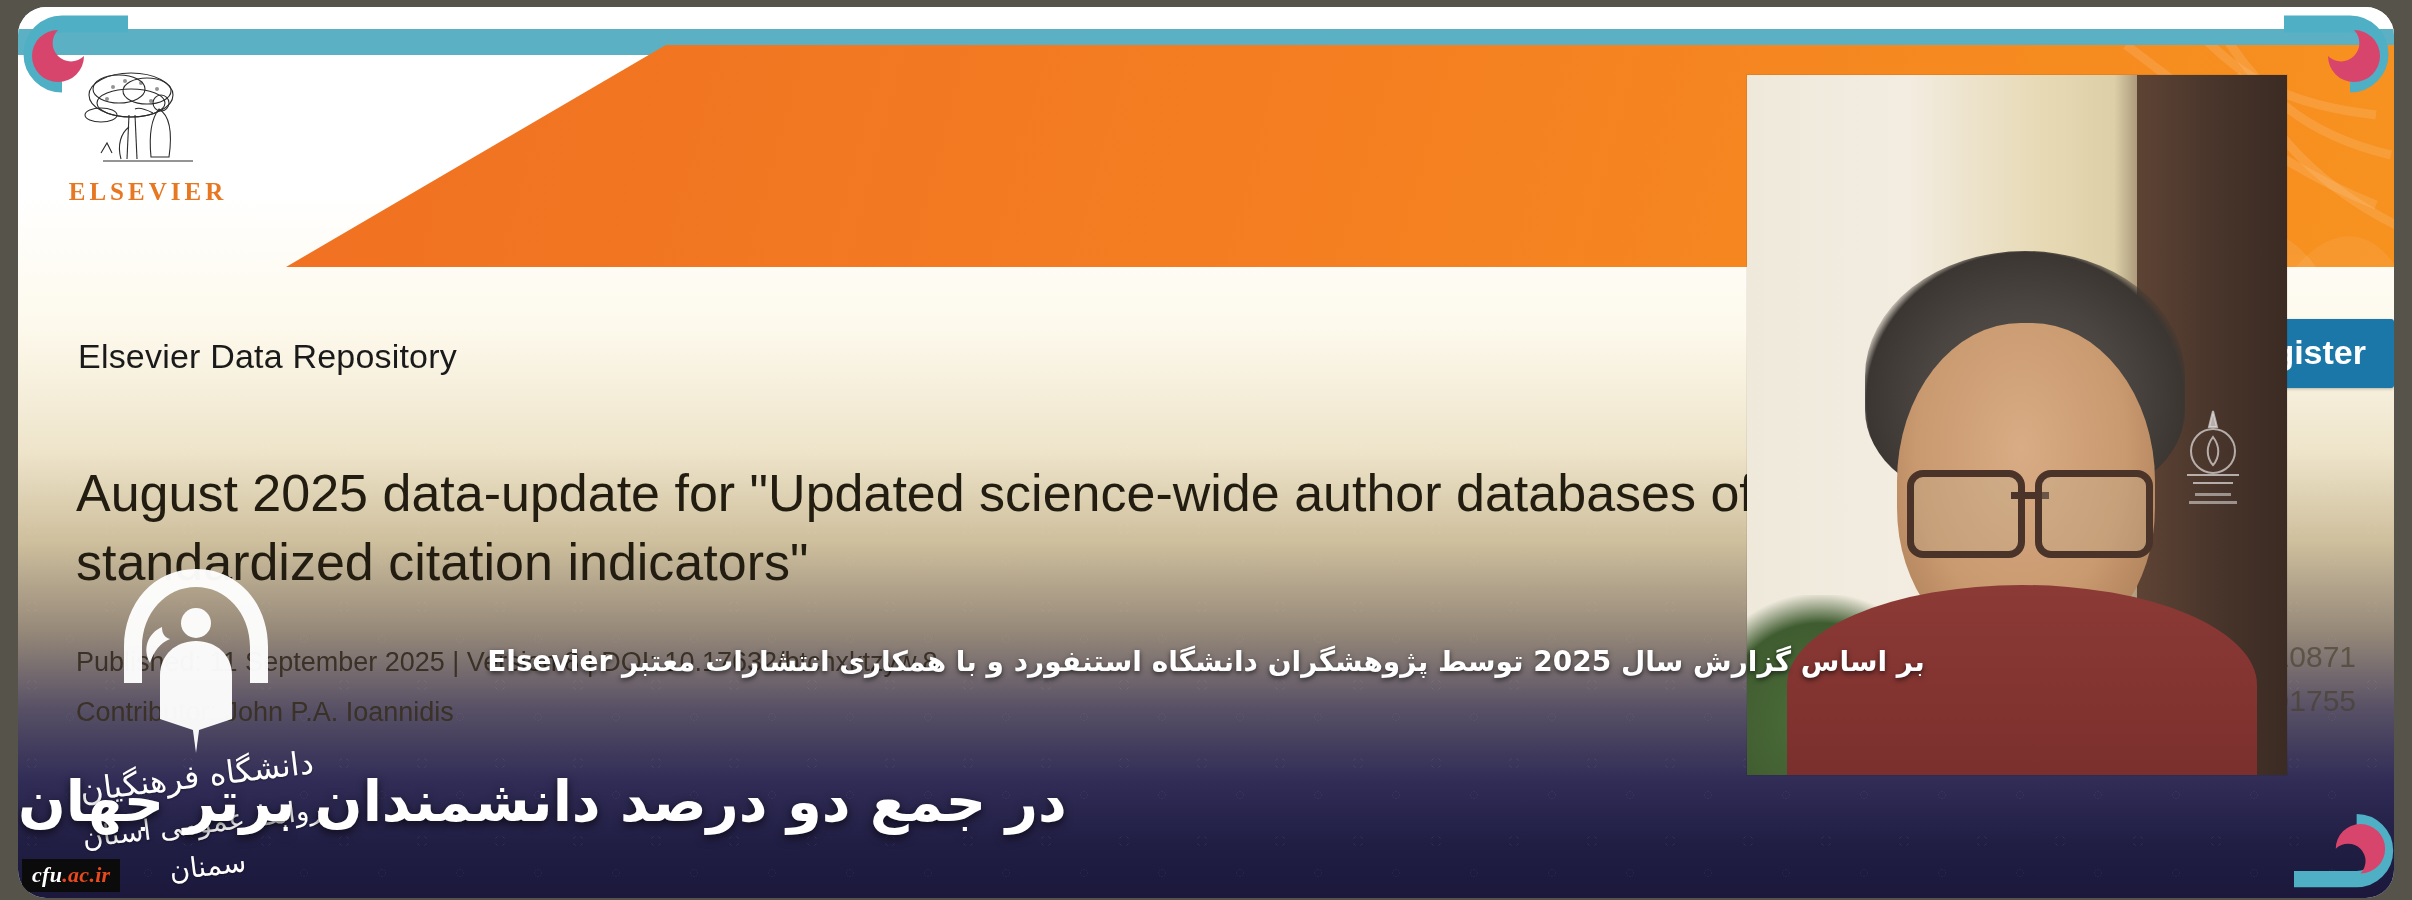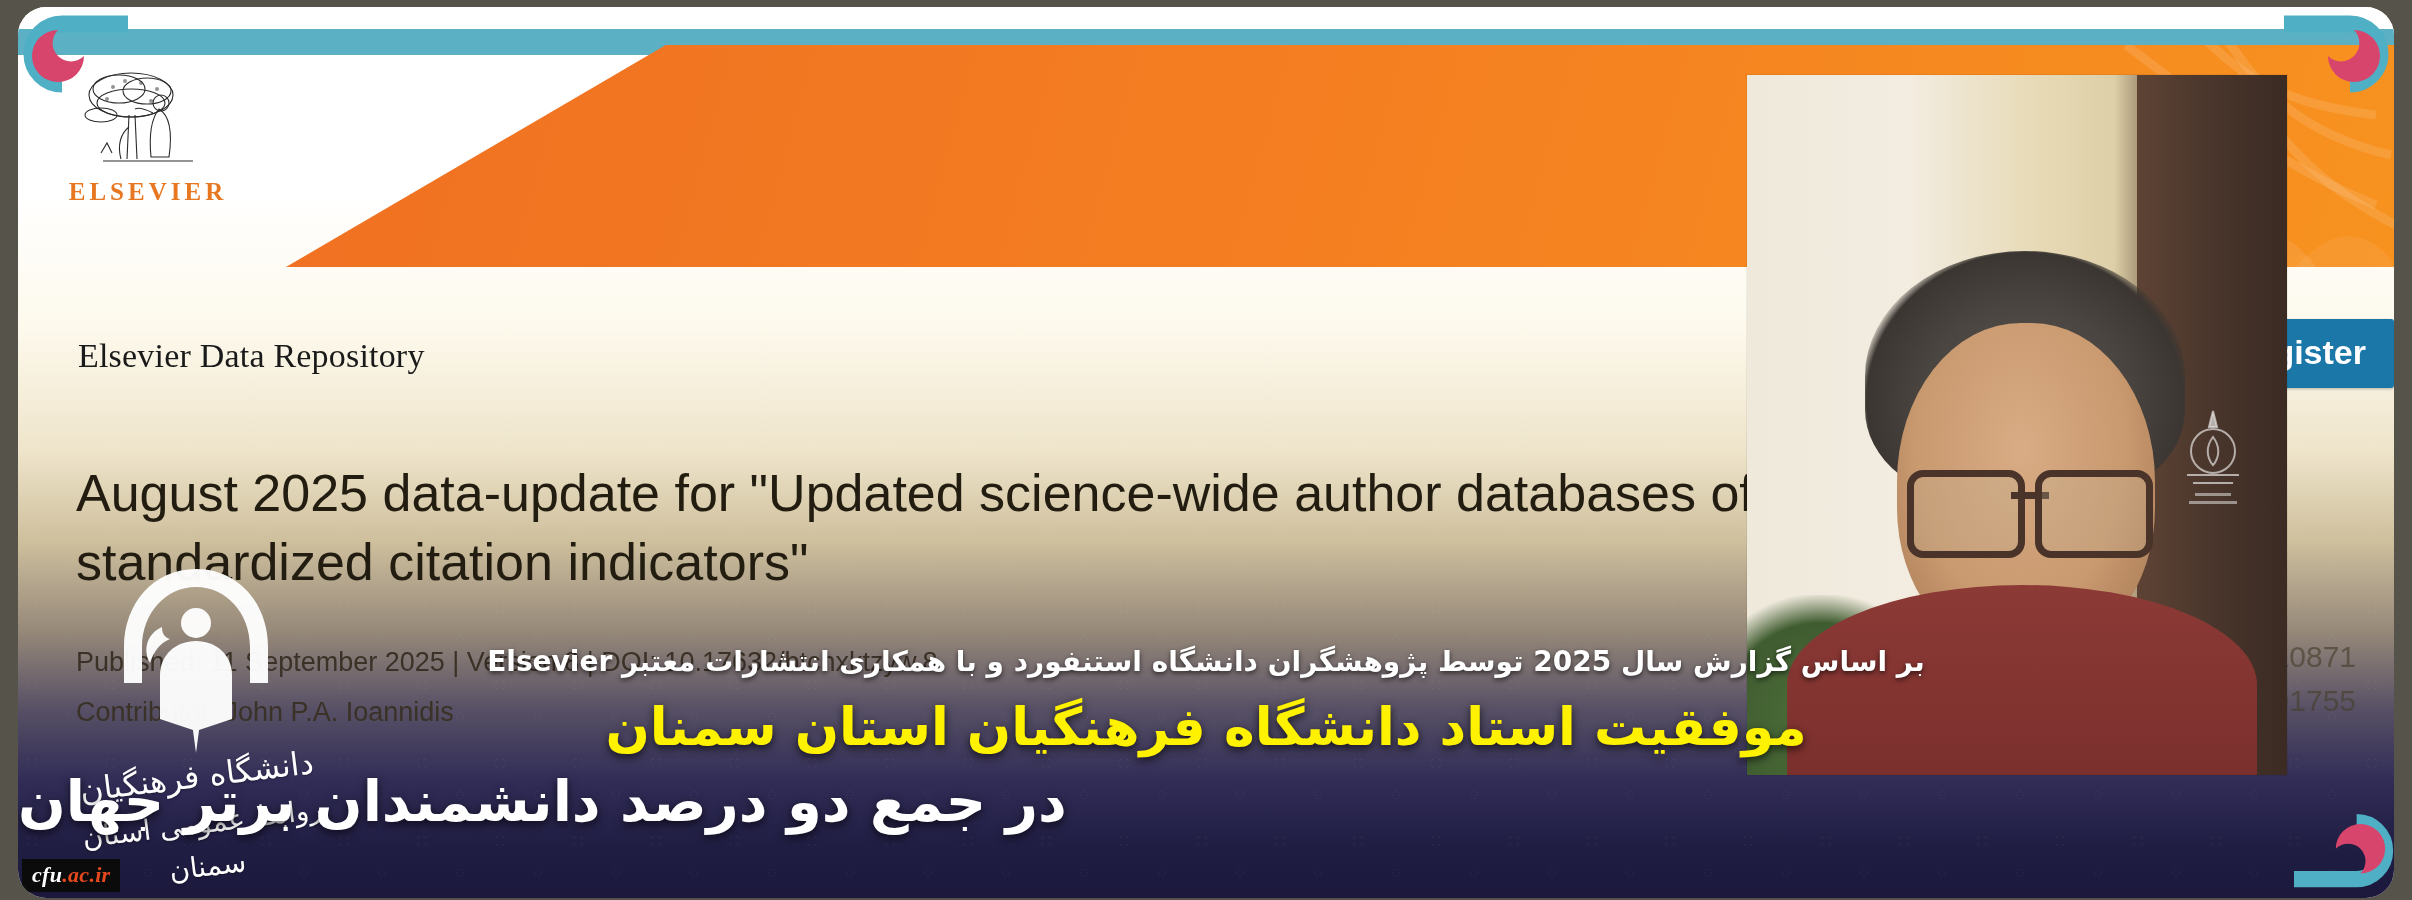--- a/index.html
+++ b/index.html
@@ -75,21 +75,21 @@
   .elsevier .wordmark{
     margin-top:6px;
     font-family:"Liberation Serif",serif;
     font-size:25px; letter-spacing:4px; color:#e87722; font-weight:700;
   }
 
   
   .repo-label{
     position:absolute; left:60px; top:330px;
     font-size:34px; color:#1a1a1a; font-weight:400;
-    font-family:Liberation Serif, serif;
+    font-family:Liberation Sans, sans-serif;
     letter-spacing:.2px;
   }
   .doc-title{
     position:absolute; left:58px; top:452px; width:1720px;
     font-size:52px; line-height:1.32; color:#221d10; font-weight:400;
     font-family:"Liberation Sans",sans-serif;
   }
   .doc-meta{
     position:absolute; left:58px; top:640px;
     font-size:27px; color:#3a3127;
@@ -344,21 +344,20 @@
         </g>
       </svg>
     </div>
     <div class="cfu-word">
       <div class="l1">دانشگاه فرهنگیان</div>
       <div class="l2">روابط عمومی استان سمنان</div>
     </div>
     <div class="cfu-url"><span>cfu</span><span class="dom">.ac.ir</span></div>
 
     <div class="ov-sub">بر اساس گزارش سال 2025 توسط پژوهشگران دانشگاه استنفورد و با همکاری انتشارات معتبر Elsevier</div>
-    <div class="ov-yellow">موفقیت استاد دانشگاه فرهنگیان استان سمنان</div>
     <div class="ov-white">در جمع دو درصد دانشمندان برتر جهان</div>
 
   </div>
 
   <svg class="corner tl" viewBox="0 0 118 118">
     <g fill="none" stroke="#4fafc4" stroke-width="17" stroke-linecap="round">
       <path d="M118 22 H 52 A 30 30 0 1 0 52 82 A 30 30 0 1 1 52 22"></path>
     </g>
     <path d="M48 28 A 26 26 0 1 0 74 54 A 18 18 0 1 1 48 28 Z" fill="#d8456c"></path>
   </svg>

